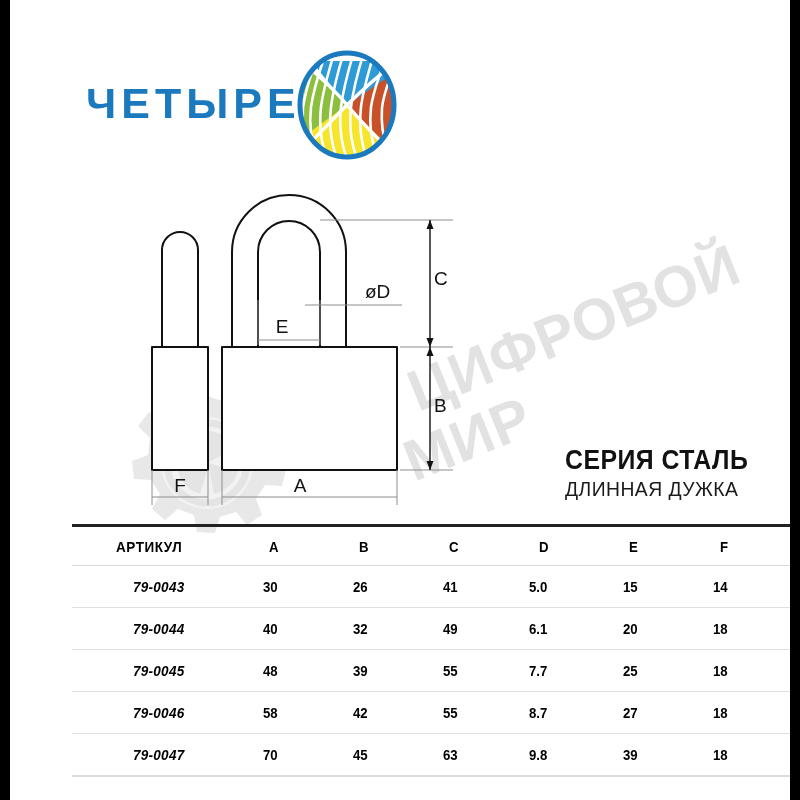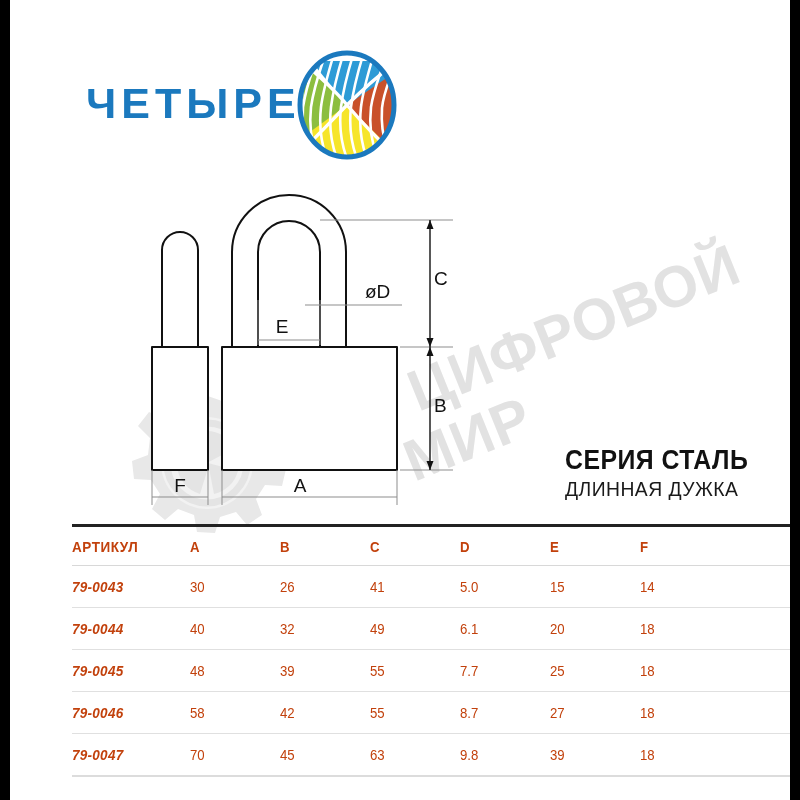--- a/index.html
+++ b/index.html
@@ -88,22 +88,22 @@
   #spec-table{
     position:absolute;
     left:62px; top:524px;
     width:668px;
     border-collapse:collapse;
     table-layout:fixed;
   }
   #spec-table th, #spec-table td{
     font-family:"Liberation Sans", sans-serif;
     font-size:15px;
-    color:#c2410c;
-    text-align:left;
+    color:#000000;
+    text-align:right;
     padding:0;
     height:41px;
     vertical-align:middle;
     transform-origin:left center;
   }
   #spec-table thead th{
     font-weight:bold;
     letter-spacing:0.6px;
     border-top:3px solid #222;
     border-bottom:1.5px solid #d8d8d8;
@@ -113,21 +113,21 @@
     border-bottom:1.5px solid #e0e0e0;
   }
   #spec-table tbody tr:last-child td{
     border-bottom:2px solid #dcdcdc;
     margin-left:32px;
   }
   .c-art{ width:118px; }
   .c-val{ width:90px; }
   .c-tail{ width:90px; }
   td.art{ font-weight:bold; letter-spacing:0.3px;font-style:italic; }
-  td.val, th.hv{ font-weight:normal; }
+  td.val, th.hv{ font-weight:bold; }
   .squeeze{ display:inline-block; transform:scaleX(0.88); transform-origin:left center; }
   .squeeze-b{ display:inline-block; transform:scaleX(0.9); transform-origin:left center; font-weight:bold; }
 </style>
 </head>
 <body>
 
 <div id="sheet">
 
   <svg id="wm-gear" viewBox="0 0 190 185">
     <g fill="#e8e8e8">

